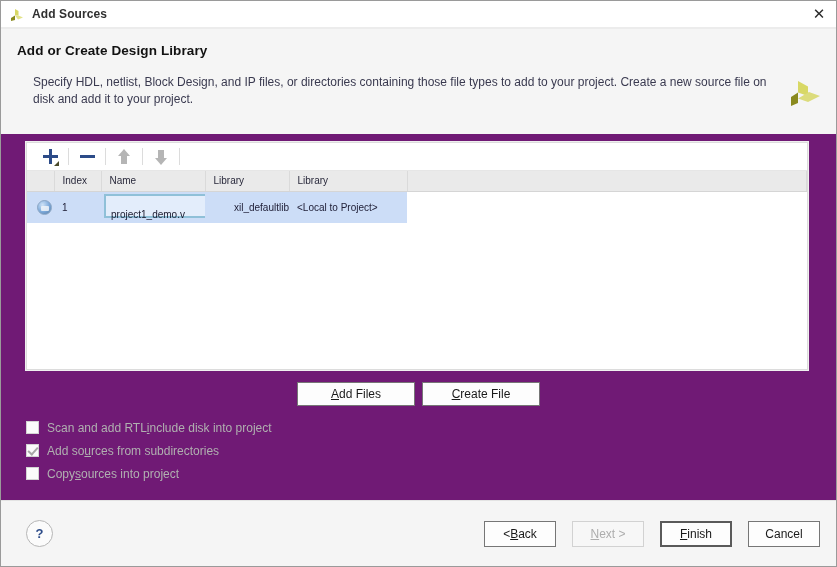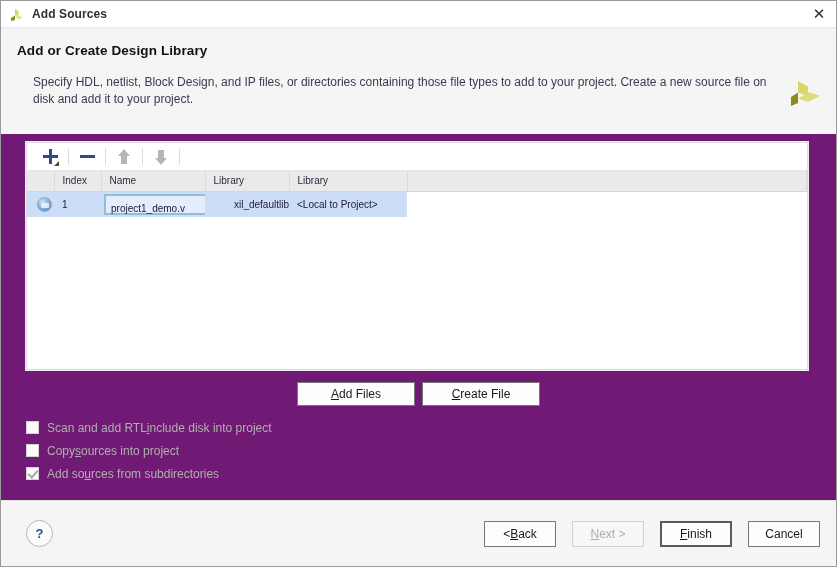--- a/index.html
+++ b/index.html
@@ -261,21 +261,21 @@
     width: 8px; height: 5px;
     background: #f0f4f9;
     opacity: .85;
     border-radius: 1px;
   }
   .name-edit {
     display: inline-block;
     background: #e3edfb;
     border: 2px solid #8fc0d8;
     box-sizing: border-box;
-    padding: 4px 5px;
+    padding: 10px 5px;
     margin: -1px -4px -1px -5px;
     height: 21px;
     line-height: 17px;
     color: #1a1a2e;
     min-width: 104px;
   }
 
   
   .mid-buttons {
     position: absolute;
@@ -471,30 +471,30 @@
     </div>
 
     <div class="checks">
       <label class="check-row">
         <span class="cbox"></span>
         <span>Scan and add RTL </span>
           <span class="mn">i</span>
           <span>nclude disk into project</span>
       </label>
       <label class="check-row">
+        <span class="cbox checked"></span>
+        <span>Add so</span>
+          <span class="mn">u</span>
+          <span>rces from subdirectories</span>
+      </label>
+      <label class="check-row">
         <span class="cbox"></span>
         <span>Copy </span>
           <span class="mn">s</span>
           <span>ources into project</span>
-      </label>
-      <label class="check-row">
-        <span class="cbox checked"></span>
-        <span>Add so</span>
-          <span class="mn">u</span>
-          <span>rces from subdirectories</span>
       </label>
     </div>
 
   </div>
 
   <div class="footer-sep"></div>
   <div class="footer">
     <div class="help-btn">?</div>
     <div class="footer-right">
       <button class="btn">

